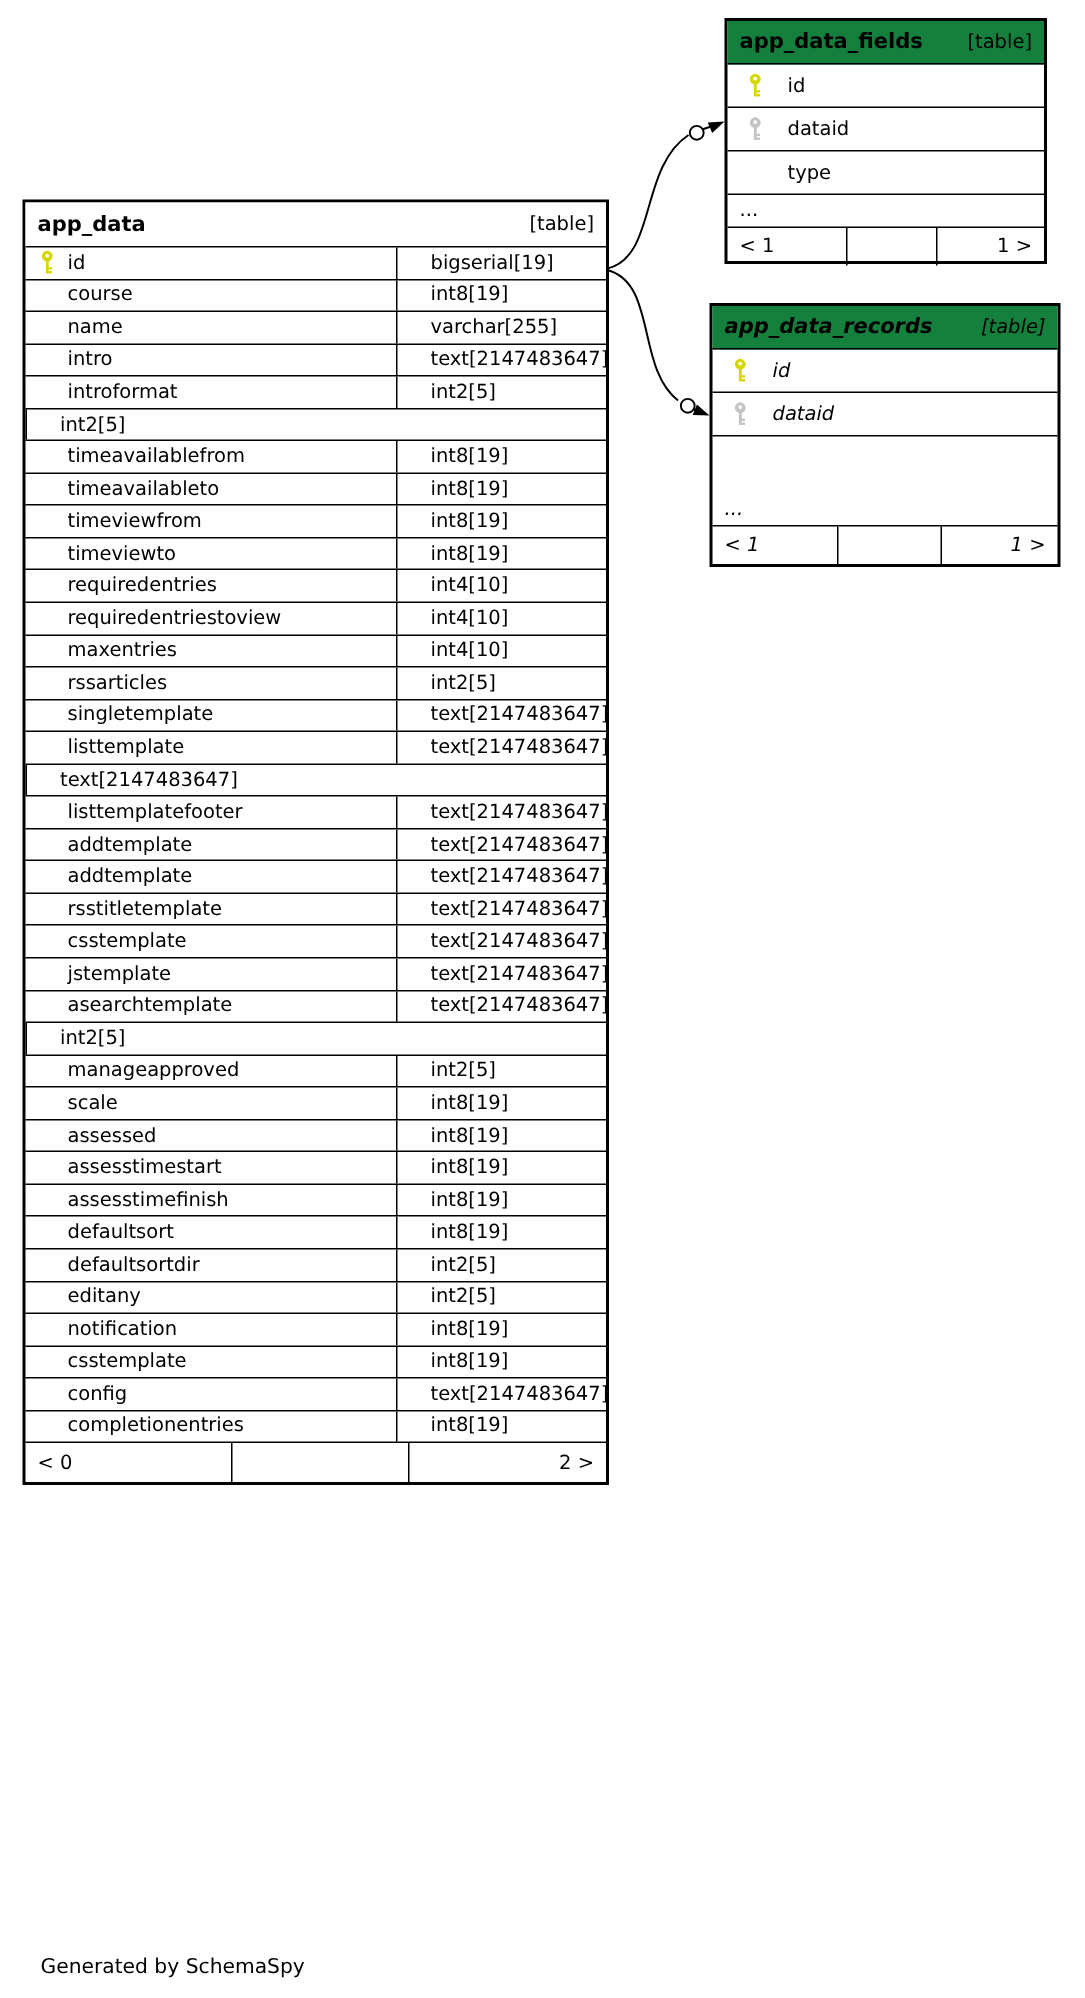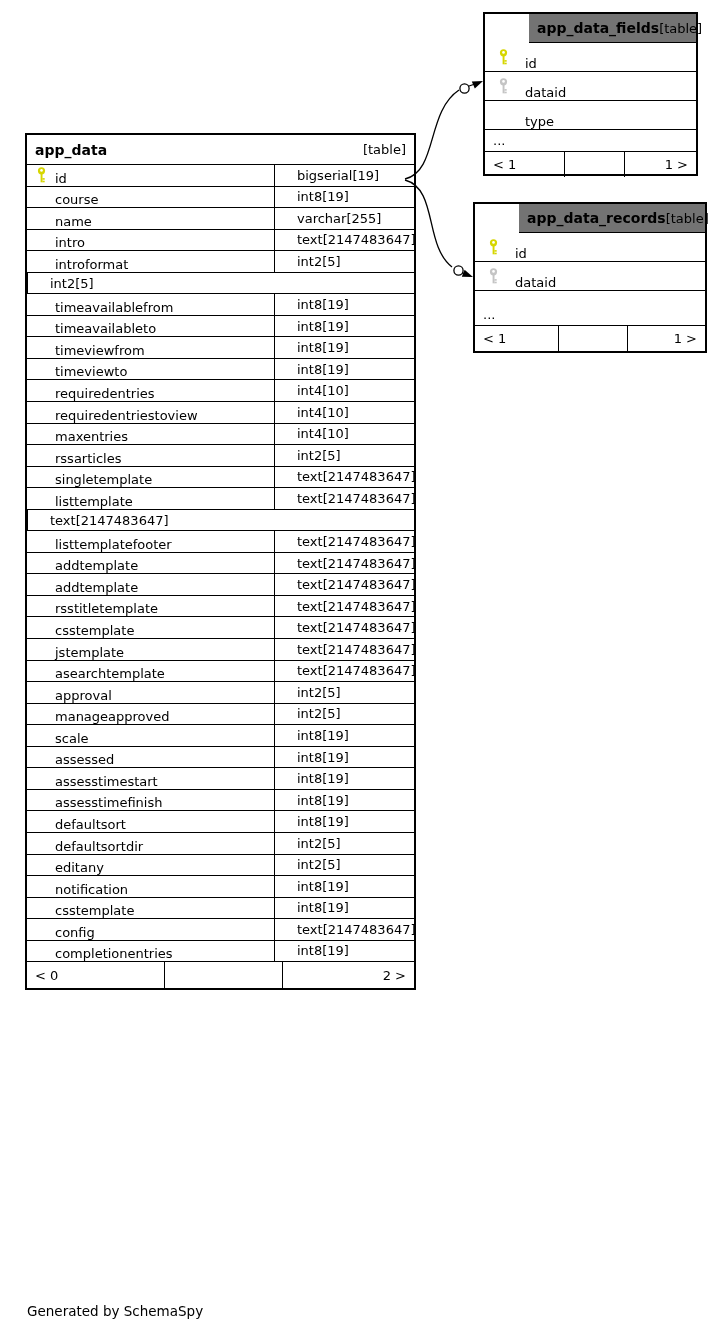--- a/index.html
+++ b/index.html
@@ -23,37 +23,37 @@
     display:flex;
     align-items:center;
     justify-content:space-between;
     padding:0 8px;
     border-bottom:1px solid #000;
     box-sizing:border-box;
     flex:0 0 29px;
   }
   .tbl-header .tbl-name{font-weight:bold;font-size:14px;}
   .tbl-header .tbl-tag{font-size:13px;}
-  .related .tbl-header{background:#737373;margin-left:44px;}
+  .related .tbl-header{background:#15803d;}
   .main .tbl-header{background:#ffffff;}
   .tbl-rows{display:flex;flex-direction:column;flex:1 1 auto;}
   .tbl-row{
     position:relative;
     display:flex;
     align-items:stretch;
     border-bottom:1px solid #000;
     box-sizing:border-box;
     flex:1 1 0;
     font-size:13px;
   }
   .tbl-row:last-child{border-bottom:1px solid #000;}
   .cell-name{
     position:relative;
     display:flex;
-    align-items:flex-end;
+    align-items:center;
     box-sizing:border-box;
     flex:1 1 auto;
   }
   .main .cell-name{flex:0 0 247px;padding-left:28px;}
   .related .cell-name{padding-left:40px;}
   .cell-type{
     display:flex;
     align-items:center;
     border-left:1px solid #000;
     box-sizing:border-box;
@@ -86,32 +86,32 @@
   }
   .tbl-footer .fcell{
     display:flex;
     align-items:center;
     box-sizing:border-box;
   }
   .tbl-footer .fcell + .fcell{border-left:1px solid #000;}
   .tbl-footer .f-left{padding-left:8px;justify-content:flex-start;}
   .tbl-footer .f-right{padding-right:8px;justify-content:flex-end;}
   
-  #tbl-0{left:25px;top:133px;width:391px;height:857px;}
+  #tbl-0{left:15px;top:133px;width:391px;height:857px;}
   #tbl-0 .tbl-header{flex:0 0 30px;}
   #tbl-0 .tbl-footer{flex:0 0 26px;}
   #tbl-0 .f-left{flex:0 0 137px;}
   #tbl-0 .f-center{flex:0 0 118px;}
   #tbl-0 .f-right{flex:1 1 auto;}
   #tbl-1{left:483px;top:12px;width:215px;height:164px;}
   #tbl-1 .tbl-row{flex:0 0 29px;}
   #tbl-1 .f-left{flex:0 0 79px;}
   #tbl-1 .f-center{flex:0 0 60px;}
   #tbl-1 .f-right{flex:1 1 auto;}
-  #tbl-2{left:473px;top:202px;width:234px;height:151px;}
+  #tbl-2{left:473px;top:202px;width:234px;height:176px;font-style:italic;}
   #tbl-2 .tbl-row{flex:0 0 29px;}
   #tbl-2 .f-left{flex:0 0 83px;}
   #tbl-2 .f-center{flex:0 0 69px;}
   #tbl-2 .f-right{flex:1 1 auto;}
   #connectors{position:absolute;left:0;top:0;pointer-events:none;}
   .credit{
     position:absolute;
     left:27px;
     top:1303px;
     font-size:13.5px;
@@ -267,23 +267,20 @@
           </div>
           <div class="cell-type">text[2147483647]</div>
         </div>
         <div class="tbl-row">
           <div class="cell-name">
             <span>asearchtemplate</span>
           </div>
           <div class="cell-type">text[2147483647]</div>
         </div>
         <div class="tbl-row">
-          <div class="cell-name">
-            <span>approval</span>
-          </div>
           <div class="cell-type">int2[5]</div>
         </div>
         <div class="tbl-row">
           <div class="cell-name">
             <span>manageapproved</span>
           </div>
           <div class="cell-type">int2[5]</div>
         </div>
         <div class="tbl-row">
           <div class="cell-name">

